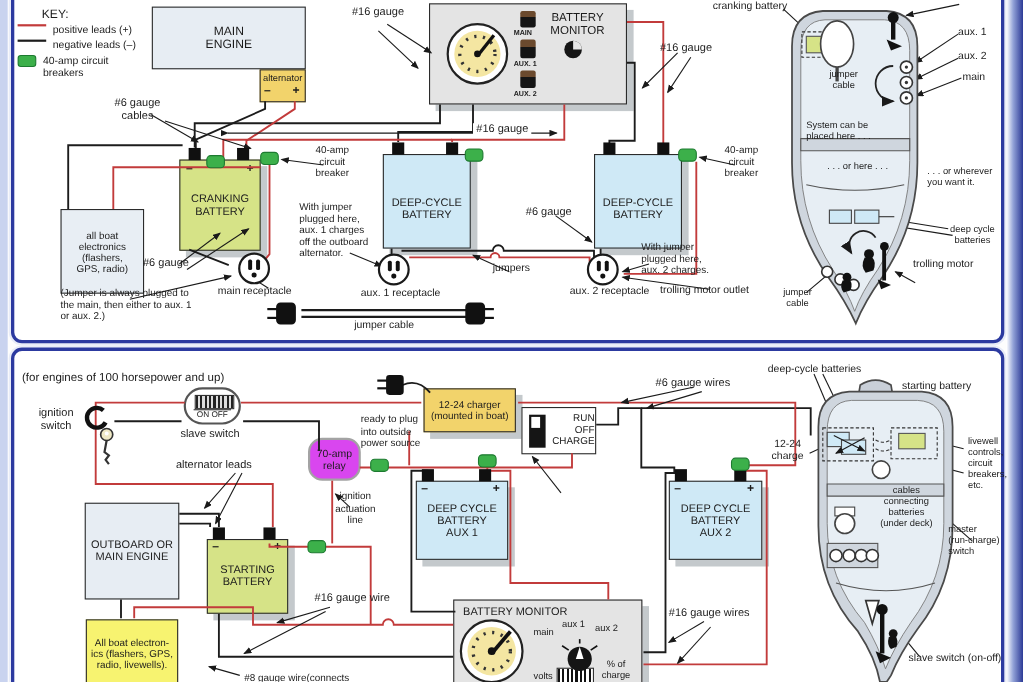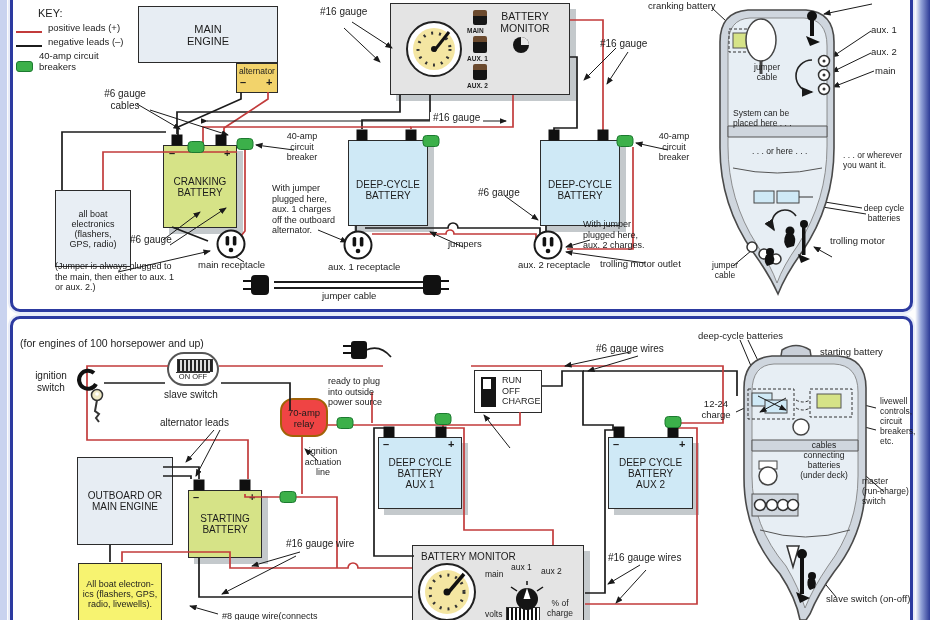--- a/index.html
+++ b/index.html
@@ -18,21 +18,21 @@
   .s9{font-size:9px}.s85{font-size:8.5px}.s95{font-size:9.5px}
   .bold{font-weight:normal}
   .wires{position:absolute;left:0;top:0;z-index:4;pointer-events:none}
   .title{position:absolute;left:18px;top:315px;font-size:19px;font-weight:bold;letter-spacing:.2px;z-index:5}
   .subtitle{position:absolute;left:20px;top:337px;font-size:10.5px;z-index:5}
   .sw{position:absolute;width:14px;background:linear-gradient(#6b4a2e 0 38%,#151515 38%);border-radius:2px}
   .swl{position:absolute;font-size:6.5px;font-weight:bold}
   .stripes{position:absolute;background:repeating-linear-gradient(90deg,#222 0 2px,#ddd 2px 4px);border:1px solid #333}
   .barcode{position:absolute;background:repeating-linear-gradient(90deg,#111 0 2px,#fff 2px 4px);border:1px solid #333}
   .sign{position:absolute;font-weight:bold;font-size:11px;z-index:3}
-  .keyrow{position:absolute;display:flex;align-items:flex-end;gap:6px;z-index:5}
+  .keyrow{position:absolute;display:flex;align-items:flex-start;gap:6px;z-index:5}
   .kline{width:26px;border-top:2px solid}
   .kbrk{width:15px;height:9px;background:#3cb04a;border:1px solid #1d7a30;border-radius:3px}
 </style>
 </head>
 <body>
 
 <div class="page">
   <div class="edge-left"></div>
   <div class="edge-right"></div>
 
@@ -137,46 +137,48 @@
   <div class="subtitle">(for engines of 100 horsepower and up)</div>
 
   <div class="lb c" style="left:28px;top:370px;width:46px">ignition
 switch</div>
   <div class="box" style="left:167px;top:352px;width:52px;height:34px;border-radius:17px;border:2px solid #555;background:#fff">
     <div class="stripes" style="left:8px;top:5px;width:34px;height:11px"></div>
     <div class="lb bold" style="left:0;right:0;bottom:2px;font-size:7.5px;text-align:center;border-top:1px solid #333;margin:0 7px">ON   OFF</div>
   </div>
   <div class="lb" style="left:164px;top:389px">slave switch</div>
   <div class="lb" style="left:160px;top:417px">alternator leads</div>
-  <div class="box s95" style="left:280px;top:398px;width:48px;height:39px;border-radius:13px;border:2px solid #a16207;background:#ef4444">70-amp
+  <div class="box s95" style="left:280px;top:398px;width:48px;height:39px;border-radius:13px;border:2px solid #a3a3a3;background:#d946ef">70-amp
 relay</div>
   <div class="lb s9" style="left:328px;top:376px;width:64px">ready to plug
 into outside
 power source</div>
+  <div class="box b3d s9" style="left:385px;top:353px;width:84px;height:40px;background:#f2d36b">12-24 charger
+(mounted in boat)</div>
   <div class="box" style="left:474px;top:370px;width:68px;height:43px;background:#fff">
     <div style="position:absolute;left:6px;top:6px;width:15px;height:30px;background:#151515"></div>
     <div style="position:absolute;left:8px;top:8px;width:8px;height:10px;background:#fff"></div>
-    <div class="lb bold s9" style="left:27px;top:4px;text-align:left">RUN
+    <div class="lb bold s9" style="left:27px;top:4px;text-align:right">RUN
 OFF
 CHARGE</div>
   </div>
   <div class="lb" style="left:596px;top:343px">#6 gauge wires</div>
 
   <div class="box b3d bold" style="left:378px;top:437px;width:84px;height:72px;background:#cfe9f6;font-size:10px">DEEP CYCLE
 BATTERY
 AUX 1</div>
   <span class="sign" style="left:383px;top:438px">–</span>
   <span class="sign" style="left:448px;top:438px">+</span>
   <div class="box b3d bold" style="left:608px;top:437px;width:85px;height:72px;background:#cfe9f6;font-size:10px">DEEP CYCLE
 BATTERY
 AUX 2</div>
   <span class="sign" style="left:613px;top:438px">–</span>
   <span class="sign" style="left:679px;top:438px">+</span>
 
-  <div class="box bold" style="left:77px;top:457px;width:96px;height:88px;background:#e7edf3;font-size:10px">OUTBOARD OR
+  <div class="box bold" style="left:77px;top:457px;width:86px;height:88px;background:#e7edf3;font-size:10px">OUTBOARD OR
 MAIN ENGINE</div>
   <div class="box b3d bold" style="left:188px;top:490px;width:74px;height:68px;background:#d6e387;font-size:10px">STARTING
 BATTERY</div>
   <span class="sign" style="left:193px;top:491px">–</span>
   <span class="sign" style="left:249px;top:491px">+</span>
   <div class="lb c s9" style="left:296px;top:446px;width:54px">ignition
 actuation
 line</div>
   <div class="box" style="left:78px;top:563px;width:84px;height:62px;background:#f7f370;font-size:9px">All boat electron-
 ics (flashers, GPS,

